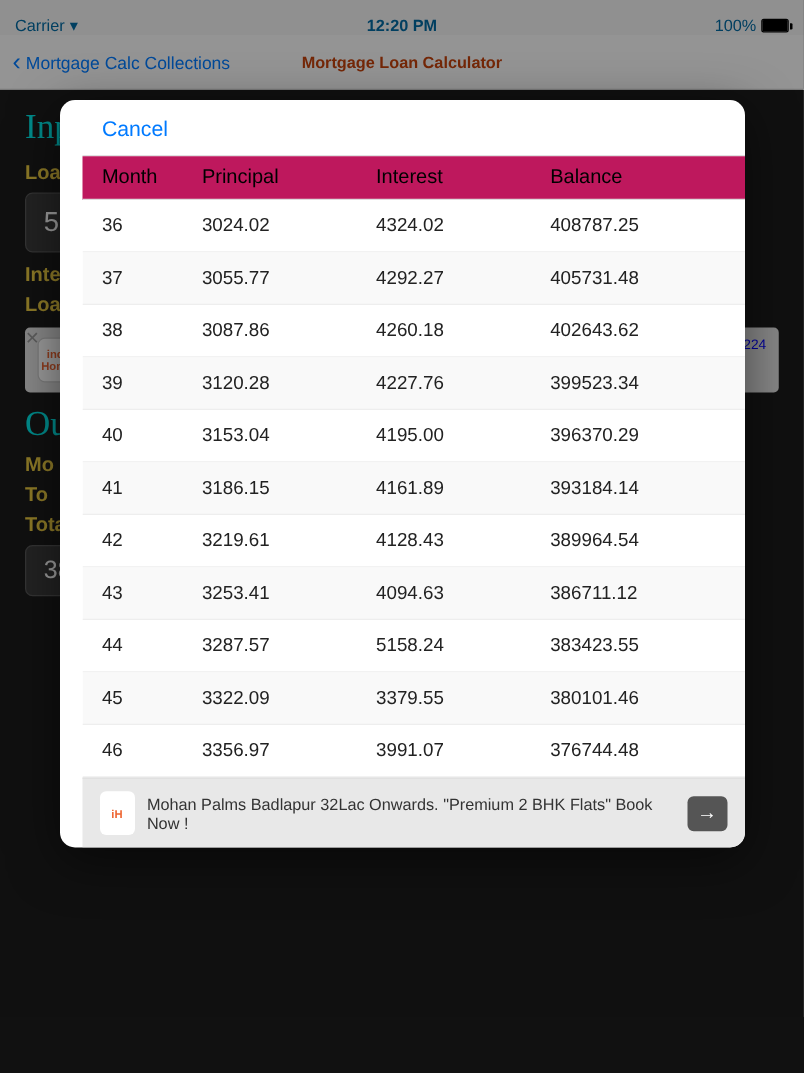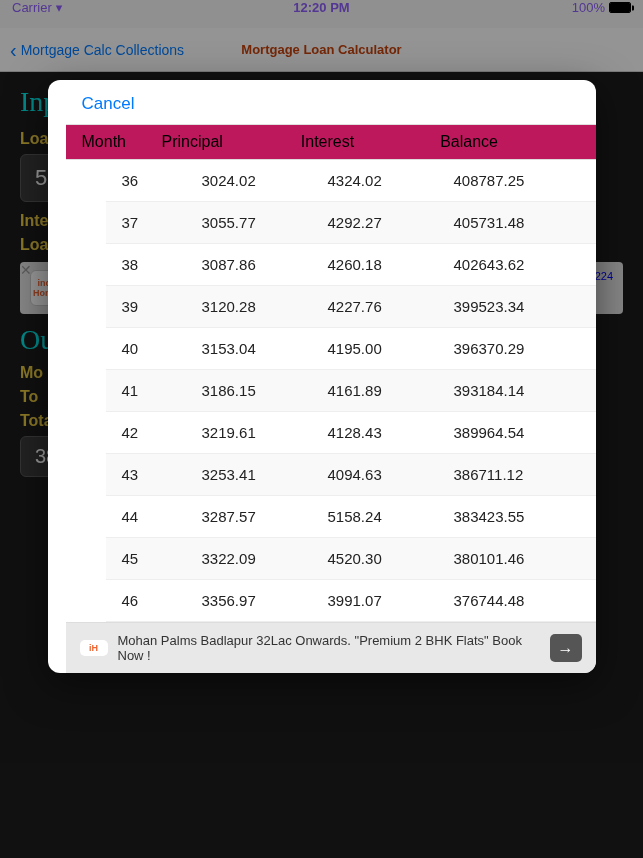--- a/index.html
+++ b/index.html
@@ -10,26 +10,26 @@
       background: #1a1a1a;
       overflow: hidden;
       position: relative;
     }
 
     
     .status-bar {
       background: #f0f0f0;
       height: 28px;
       display: flex;
-      align-items: flex-start;
+      align-items: flex-end;
       justify-content: space-between;
       padding: 0 12px;
       font-size: 13px;
       font-weight: 500;
-      color: #8b5cf6;
+      color: #0369a1;
     }
     .status-left { display: flex; align-items: center; gap: 4px; }
     .status-center { position: absolute; left: 50%; transform: translateX(-50%); font-weight: 600; }
     .status-right { display: flex; align-items: center; gap: 4px; }
 
     
     .nav-bar {
       background: #f7f7f7;
       height: 44px;
       display: flex;
@@ -191,21 +191,20 @@
     }
     .table-header-cell {
       font-size: 16px;
       color: #000;
       font-weight: 400;
     }
 
     .table-body {
       overflow-y: auto;
       flex: 1;
-      margin-left: 40px;
     }
     .table-row {
       display: grid;
       grid-template-columns: 80px 1fr 1fr 1fr;
       padding: 12px 16px;
       border-bottom: 1px solid #eee;
     }
     .table-row:nth-child(odd) { background: #fff; }
     .table-row:nth-child(even) { background: #f9f9f9; }
     .table-cell {
@@ -229,21 +228,21 @@
       width: 32px;
       height: 28px;
       border-radius: 5px;
       display: flex;
       align-items: center;
       justify-content: center;
       font-size: 16px;
     }
     .modal-ad-icon {
       width: 28px;
-      height: 16px;
+      height: 35px;
       background: #fff;
       border-radius: 5px;
       display: flex;
       align-items: center;
       justify-content: center;
       font-size: 9px;
       color: #e63;
       font-weight: bold;
     }
 
@@ -400,21 +399,21 @@
         </div>
         <div class="table-row">
           <div class="table-cell">44</div>
           <div class="table-cell">3287.57</div>
           <div class="table-cell">5158.24</div>
           <div class="table-cell">383423.55</div>
         </div>
         <div class="table-row">
           <div class="table-cell">45</div>
           <div class="table-cell">3322.09</div>
-          <div class="table-cell">4520.30</div>
+          <div class="table-cell">3379.55</div>
           <div class="table-cell">380101.46</div>
         </div>
         <div class="table-row">
           <div class="table-cell">46</div>
           <div class="table-cell">3356.97</div>
           <div class="table-cell">3991.07</div>
           <div class="table-cell">376744.48</div>
         </div>
       </div>
 

